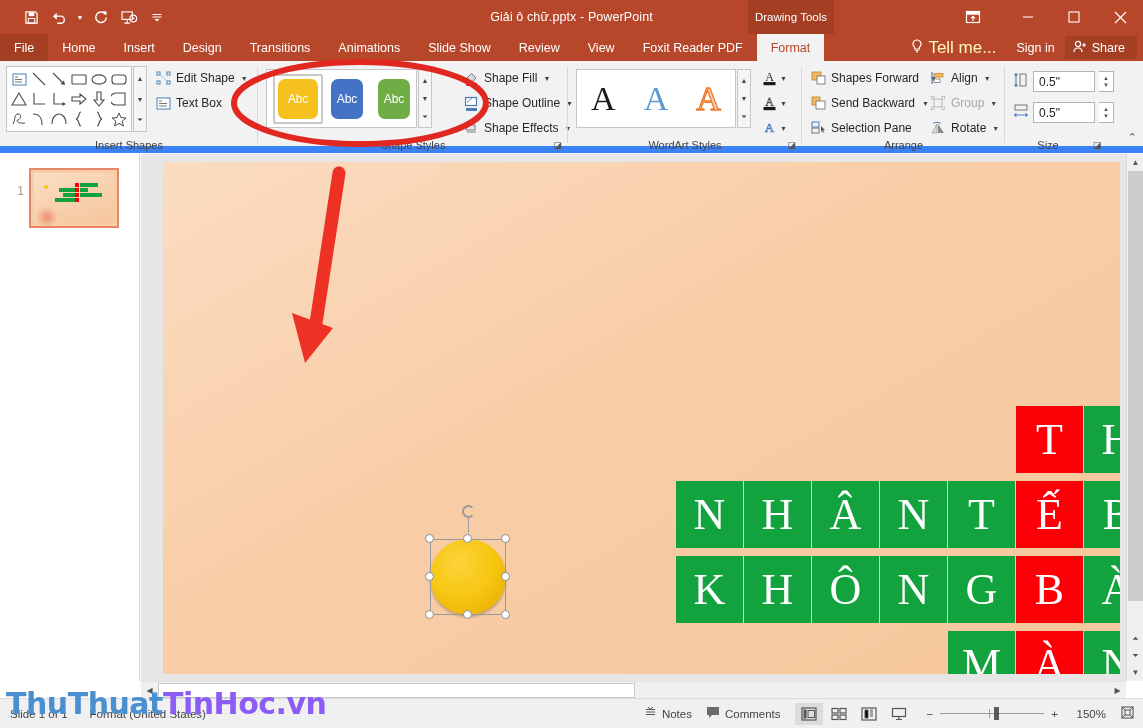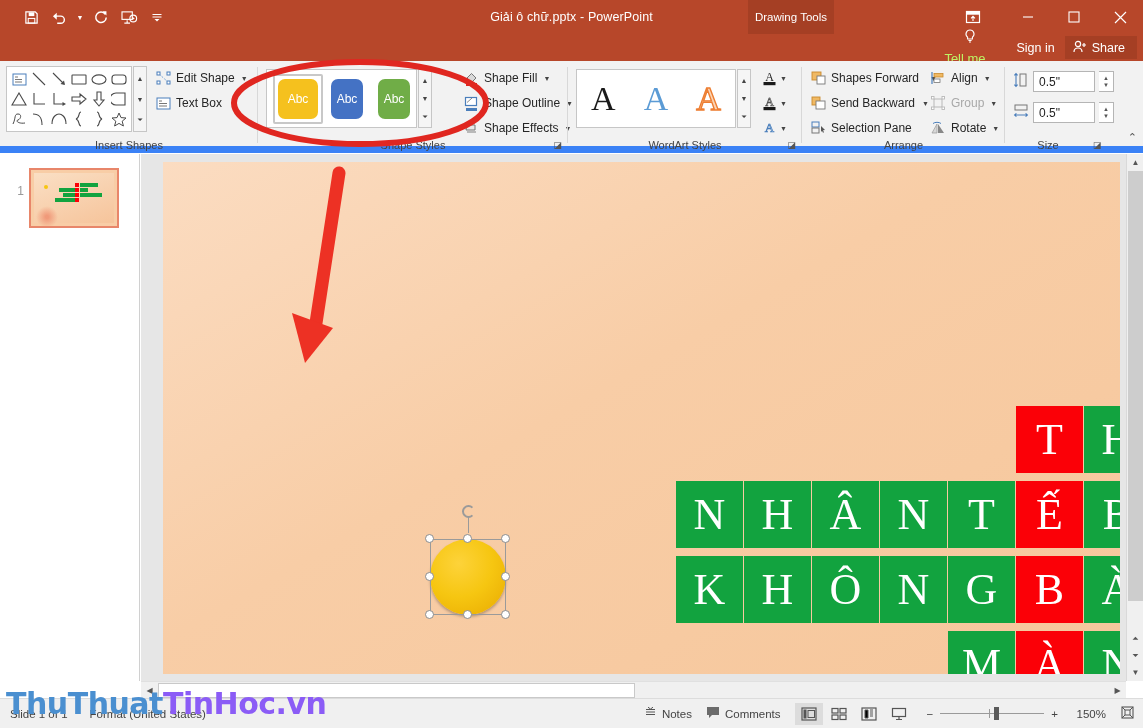--- a/index.html
+++ b/index.html
@@ -46,21 +46,21 @@
     background: #b7472a;
   }
   .tabs { position: absolute; left: 0; top: 0; height: 27px; display: flex; align-items: stretch; }
   .tab {
     padding: 0 14px; height: 27px; display: flex; align-items: center;
     color: #ffffff; font-size: 12.5px; white-space: nowrap;
   }
   .tab.file { background: #a53f24; }
   .tab.active { background: #f2f2f2; color: #b7472a; }
   .tabbar-right { position: absolute; right: 0; top: 0; height: 27px; display: flex; align-items: center; }
-  .tellme { display: flex; align-items: center; gap: 5px; color: #bef264; font-size: 13px; padding: 0 10px; flex-direction: column; }
+  .tellme { display: flex; align-items: center; gap: 5px; color: #fef9c3; font-size: 17px; padding: 0 10px; }
   .signin { color: #fff; font-size: 12.5px; padding: 0 10px; }
   .share {
     display: flex; align-items: center; gap: 5px;
     color: #fff; font-size: 12.5px; padding: 4px 12px 4px 8px;
     background: #a53f24; height: 23px; margin-right: 6px;
   }
 
   
   .ribbon {
     position: absolute; left: 0; top: 61px; width: 1143px; height: 92px;
@@ -306,20 +306,33 @@
       </div>
       <div class="win-btn">
         <svg width="13" height="13" viewBox="0 0 13 13">
             <path d="M1 1l11 11M12 1 1 12" stroke="#fff" stroke-width="1.2"></path>
           </svg>
       </div>
     </div>
   </div>
 
   <div class="tabbar">
+    <div class="tabs">
+      <div class="tab file">File</div>
+      <div class="tab">Home</div>
+      <div class="tab">Insert</div>
+      <div class="tab">Design</div>
+      <div class="tab">Transitions</div>
+      <div class="tab">Animations</div>
+      <div class="tab">Slide Show</div>
+      <div class="tab">Review</div>
+      <div class="tab">View</div>
+      <div class="tab">Foxit Reader PDF</div>
+      <div class="tab active">Format</div>
+    </div>
     <div class="tabbar-right">
       <div class="tellme">
         <span>
           <svg width="12" height="14" viewBox="0 0 12 14">
               <path d="M6 1a4 4 0 0 0-2.4 7.2V10h4.8V8.2A4 4 0 0 0 6 1z" fill="none" stroke="#fff" stroke-width="1.1"></path>
               <path d="M4.4 11.5h3.2M5 13h2" stroke="#fff" stroke-width="1.1"></path>
             </svg>
         </span>
         <span>Tell me...</span>
       </div>

